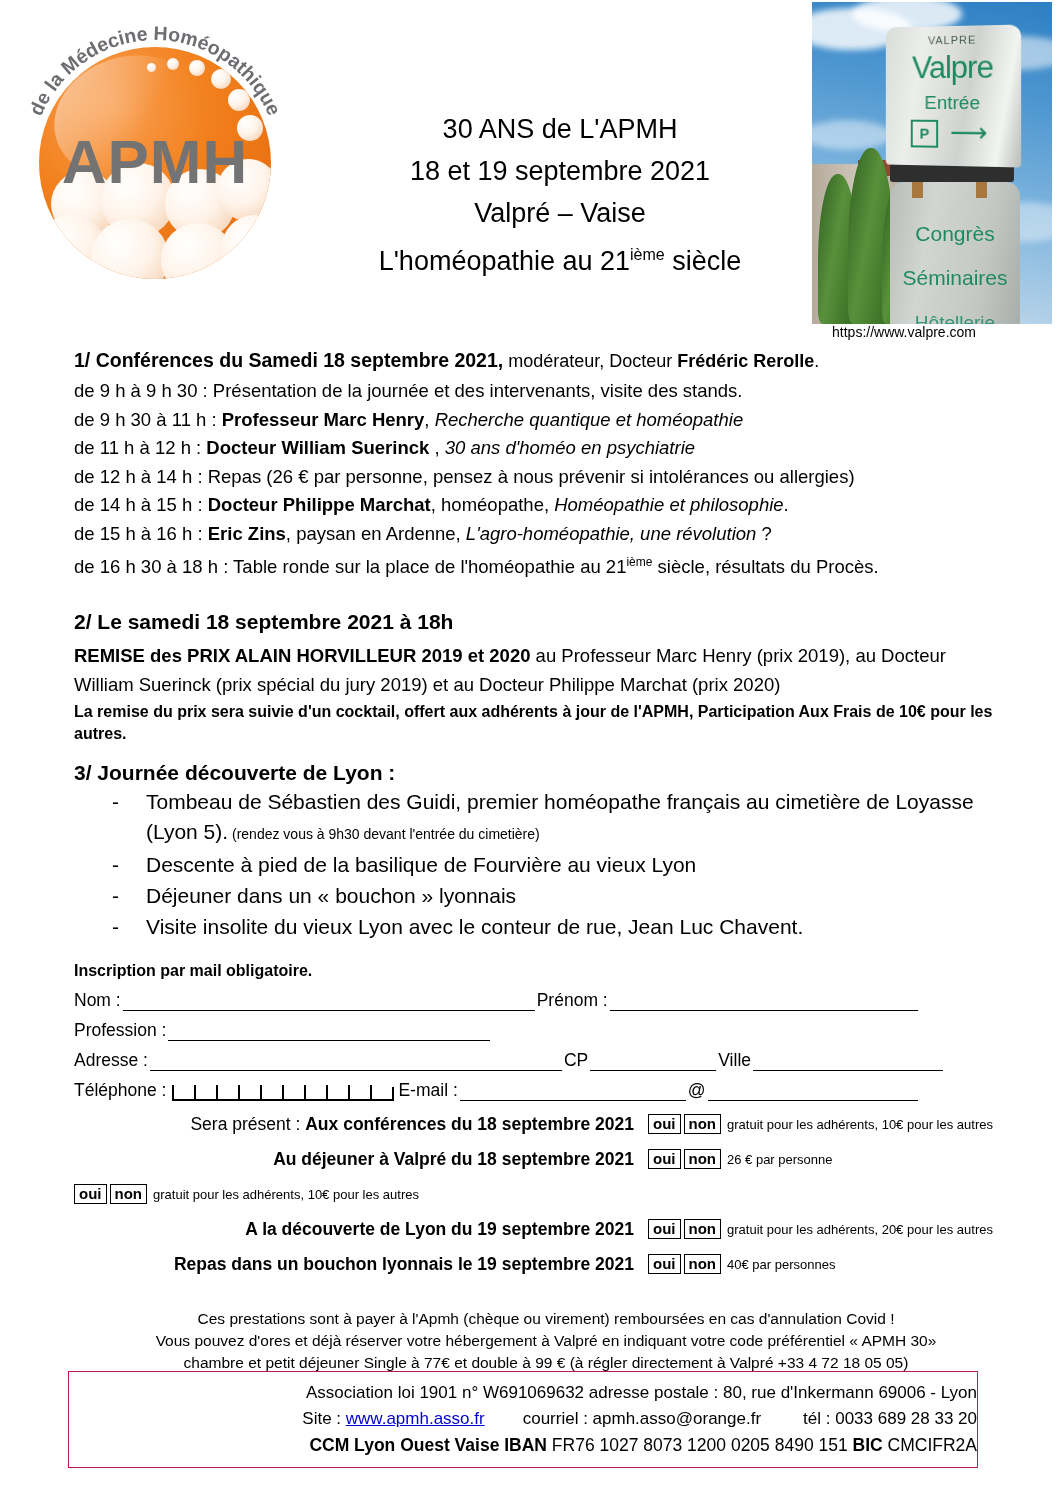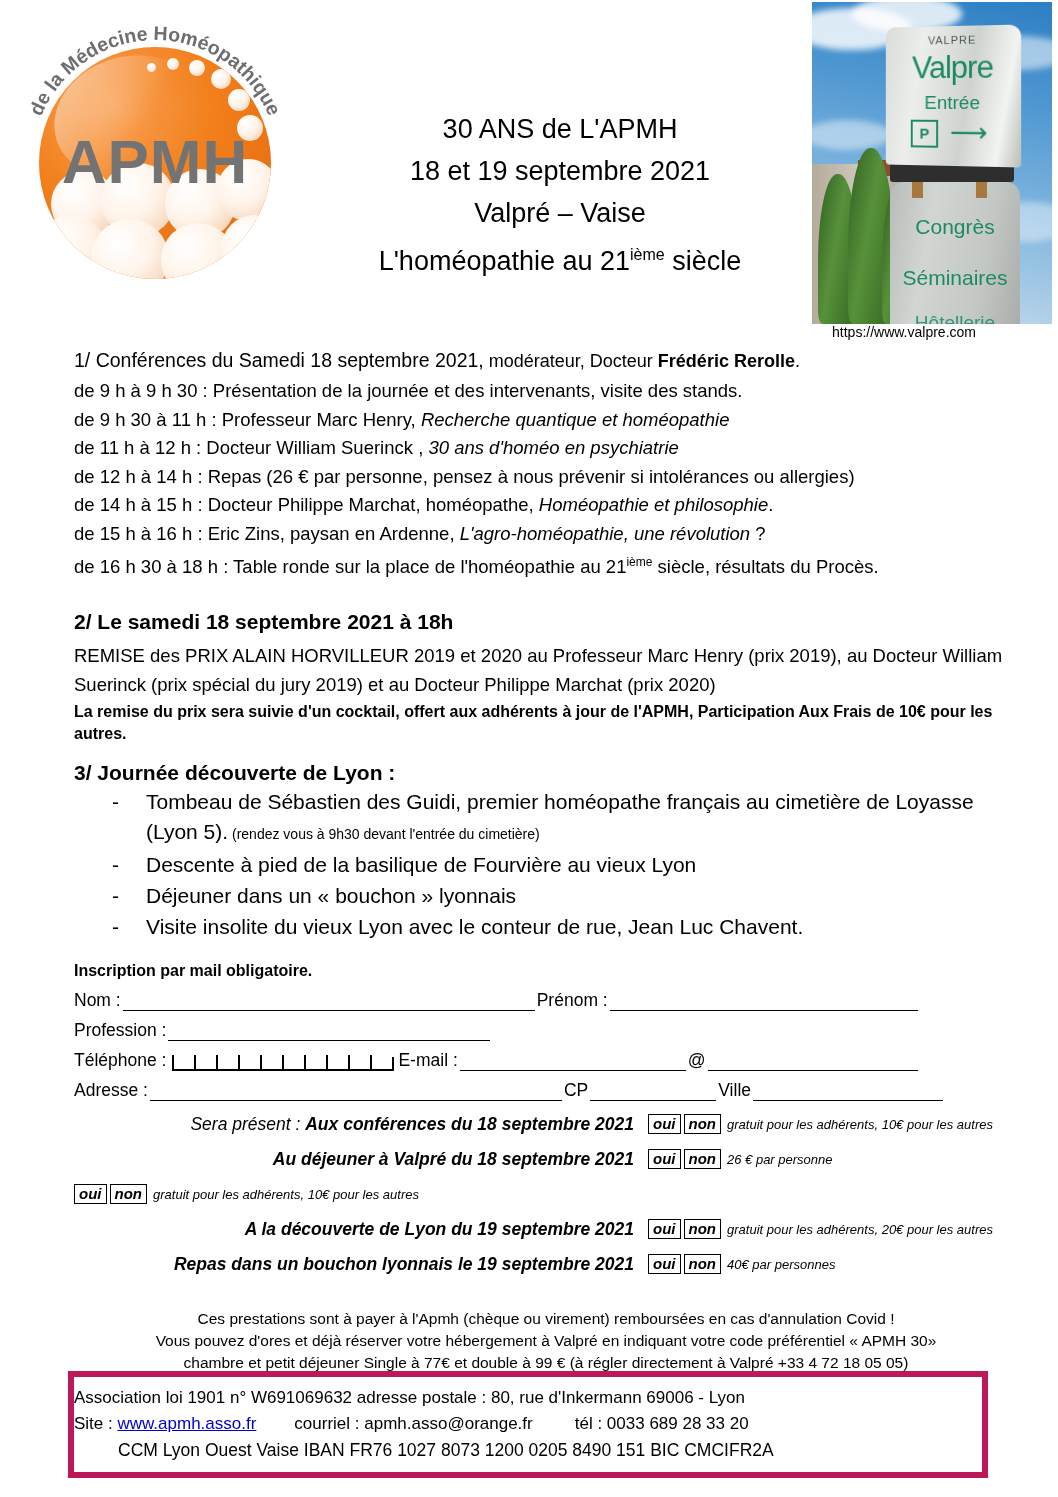--- a/index.html
+++ b/index.html
@@ -178,21 +178,21 @@
     line-height: 24px;
   }
   .arrow {
     position: absolute;
     left: 66px; top: 98px;
     width: 44px; height: 16px;
     color: #1e8a63;
     font-size: 26px;
     line-height: 16px;
   }
-  .sign-congres { top: 33px; font-size: 21px; }
+  .sign-congres { top: 40px; font-size: 21px; }
   .sign-seminaires { top: 84px; font-size: 21px; }
   .sign-partial { top: 130px; font-size: 19px; opacity: .85; }
 
   .photo-url {
     position: absolute;
     left: 784px;
     top: 324px;
     width: 240px;
     text-align: center;
     font-size: 14px;
@@ -207,21 +207,21 @@
     width: 1058px;
   }
   .sec {
     padding: 0 52px 0 74px;
   }
   .row {
     font-size: 18.5px;
     line-height: 28.5px;
     white-space: nowrap;
   }
-  b { font-weight: normal; }
+  b { font-weight: bold; }
   i { font-style: italic; }
   .sup-s { font-size: 12px; vertical-align: super; }
 
   .h1line { font-size: 19.5px; line-height: 30px; margin-bottom: 1px; }
   .h1line .reg { font-weight: normal; font-size: 18px; }
 
   .sec2 { margin-top: 28px; }
   .sec2 .title { font-size: 21px; font-weight: bold; margin-bottom: 7px; }
   .sec2 .p1 { font-size: 18.5px; line-height: 29px; }
   .sec2 .p2 { font-size: 16px; font-weight: bold; line-height: 22px; margin-top: 2px; }
@@ -271,21 +271,21 @@
     width: 20px;
     height: 14px;
     border-left: 2px solid #000;
     border-bottom: 2px solid #000;
   }
   .tel-cell.last {
     width: 0;
     border-bottom: none;
   }
 
-  .opts { margin-top: 6px; font-style: italic; }
+  .opts { margin-top: 6px; }
   .optrow {
     display: flex;
     align-items: center;
     height: 35px;
     white-space: nowrap;
   }
   .optlabel {
     width: 560px;
     text-align: right;
     font-size: 17.5px;
@@ -314,23 +314,23 @@
     line-height: 22px;
     padding: 0 60px;
   }
 
   
   .footer {
     position: absolute;
     left: 68px;
     top: 1371px;
     width: 908px;
-    border: 6px solid #be185d;
+    border: 1px solid #be185d;
     padding: 8px 0 9px 0;
-    text-align: left;
+    text-align: right;
     font-size: 17px;
     line-height: 26px;
   }
   .footer a, .footer .link {
     color: #0000cc;
     text-decoration: underline;
   }
   .footer .l3 { font-size: 17.5px; padding-left: 44px; }
 </style>
 </head>
@@ -466,47 +466,47 @@
         <span class="flabel">Prénom :</span>
         <span class="blank" style="width:308px"></span>
       </div>
 
       <div class="fline">
         <span class="flabel">Profession :</span>
         <span class="blank" style="width:322px"></span>
       </div>
 
       <div class="fline">
+        <span class="flabel">Adresse :</span>
+        <span class="blank" style="width:412px"></span>
+        <span class="flabel">CP</span>
+        <span class="blank" style="width:126px"></span>
+        <span class="flabel">Ville</span>
+        <span class="blank" style="width:190px"></span>
+      </div>
+
+      <div class="fline">
         <span class="flabel">Téléphone :</span>
         <span class="tel-boxes">
           <span class="tel-cell"></span>
           <span class="tel-cell"></span>
           <span class="tel-cell"></span>
           <span class="tel-cell"></span>
           <span class="tel-cell"></span>
           <span class="tel-cell"></span>
           <span class="tel-cell"></span>
           <span class="tel-cell"></span>
           <span class="tel-cell"></span>
           <span class="tel-cell"></span>
           <span class="tel-cell last"></span>
         </span>
         <span class="flabel">E-mail :</span>
         <span class="blank" style="width:226px"></span>
         <span class="flabel">@</span>
         <span class="blank" style="width:210px"></span>
-      </div>
-
-      <div class="fline">
-        <span class="flabel">Adresse :</span>
-        <span class="blank" style="width:412px"></span>
-        <span class="flabel">CP</span>
-        <span class="blank" style="width:126px"></span>
-        <span class="flabel">Ville</span>
-        <span class="blank" style="width:190px"></span>
       </div>
 
       <div class="opts">
         <div class="optrow">
           <span class="optlabel"><span class="pre">Sera présent : </span><span>Aux conférences du 18 septembre 2021</span></span>
           <span class="ouinon">
             <span class="ynbox">oui</span>
             <span class="ynbox">non</span>
           </span>
           <span class="optnote">gratuit pour les adhérents, 10€ pour les autres</span>

